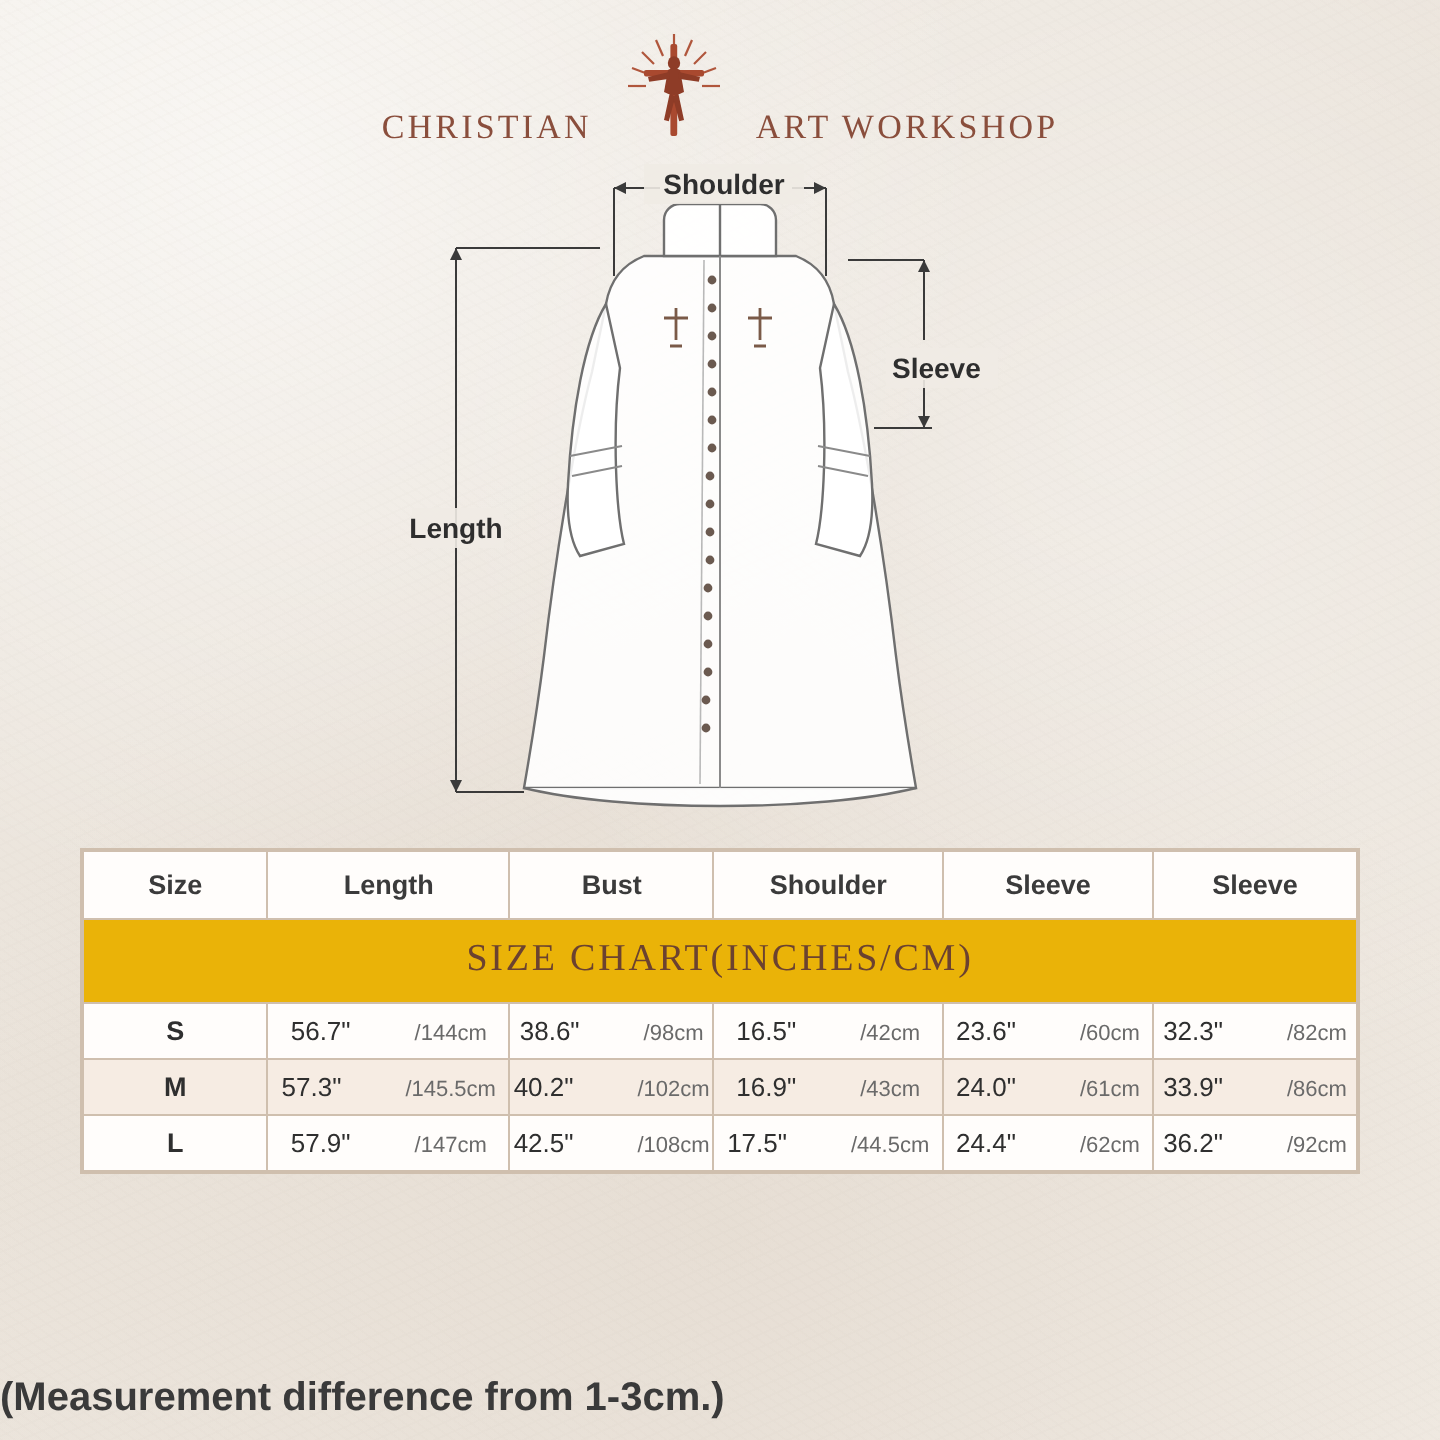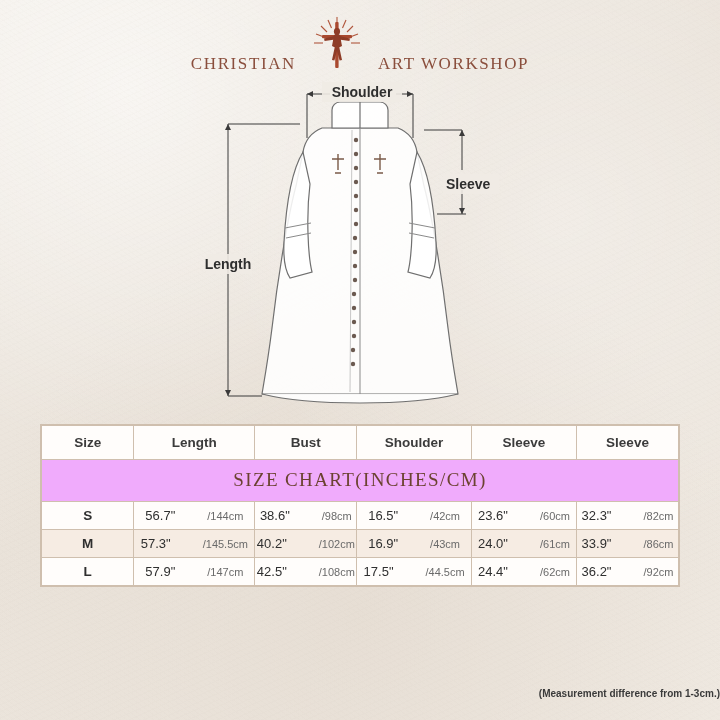--- a/index.html
+++ b/index.html
@@ -78,21 +78,21 @@
     border: 1px solid #cfbfae;
     box-sizing: border-box;
     background: #fffdfb;
   }
   table {
     border-collapse: collapse;
     width: 100%;
     table-layout: fixed;
   }
   .chart-title-row td {
-    background: #f0abfc;
+    background: #eab308;
     text-align: center;
     padding: 9px 0 10px;
     border: 1px solid #cfbfae;
   }
   .chart-title {
     font-family: "Liberation Serif", serif;
     color: #6b4230;
     font-size: 19px;
     letter-spacing: 1.4px;
   }
@@ -123,22 +123,22 @@
   tbody td .cm {
     font-size: 11px;
     color: #6a6a6a;
     margin-left: 32px;
   }
   .footnote {
     position: absolute;
     left: 0;
     right: 0;
     top: 688px;
-    text-align: right;
-    font-size: 10px;
+    text-align: left;
+    font-size: 20px;
     font-weight: bold;
     color: #3a3a3a;
   }
 
   
   .lbl {
     font-size: 14px;
     font-weight: bold;
     fill: #2e2e2e;
     font-family: "Liberation Sans", sans-serif;

